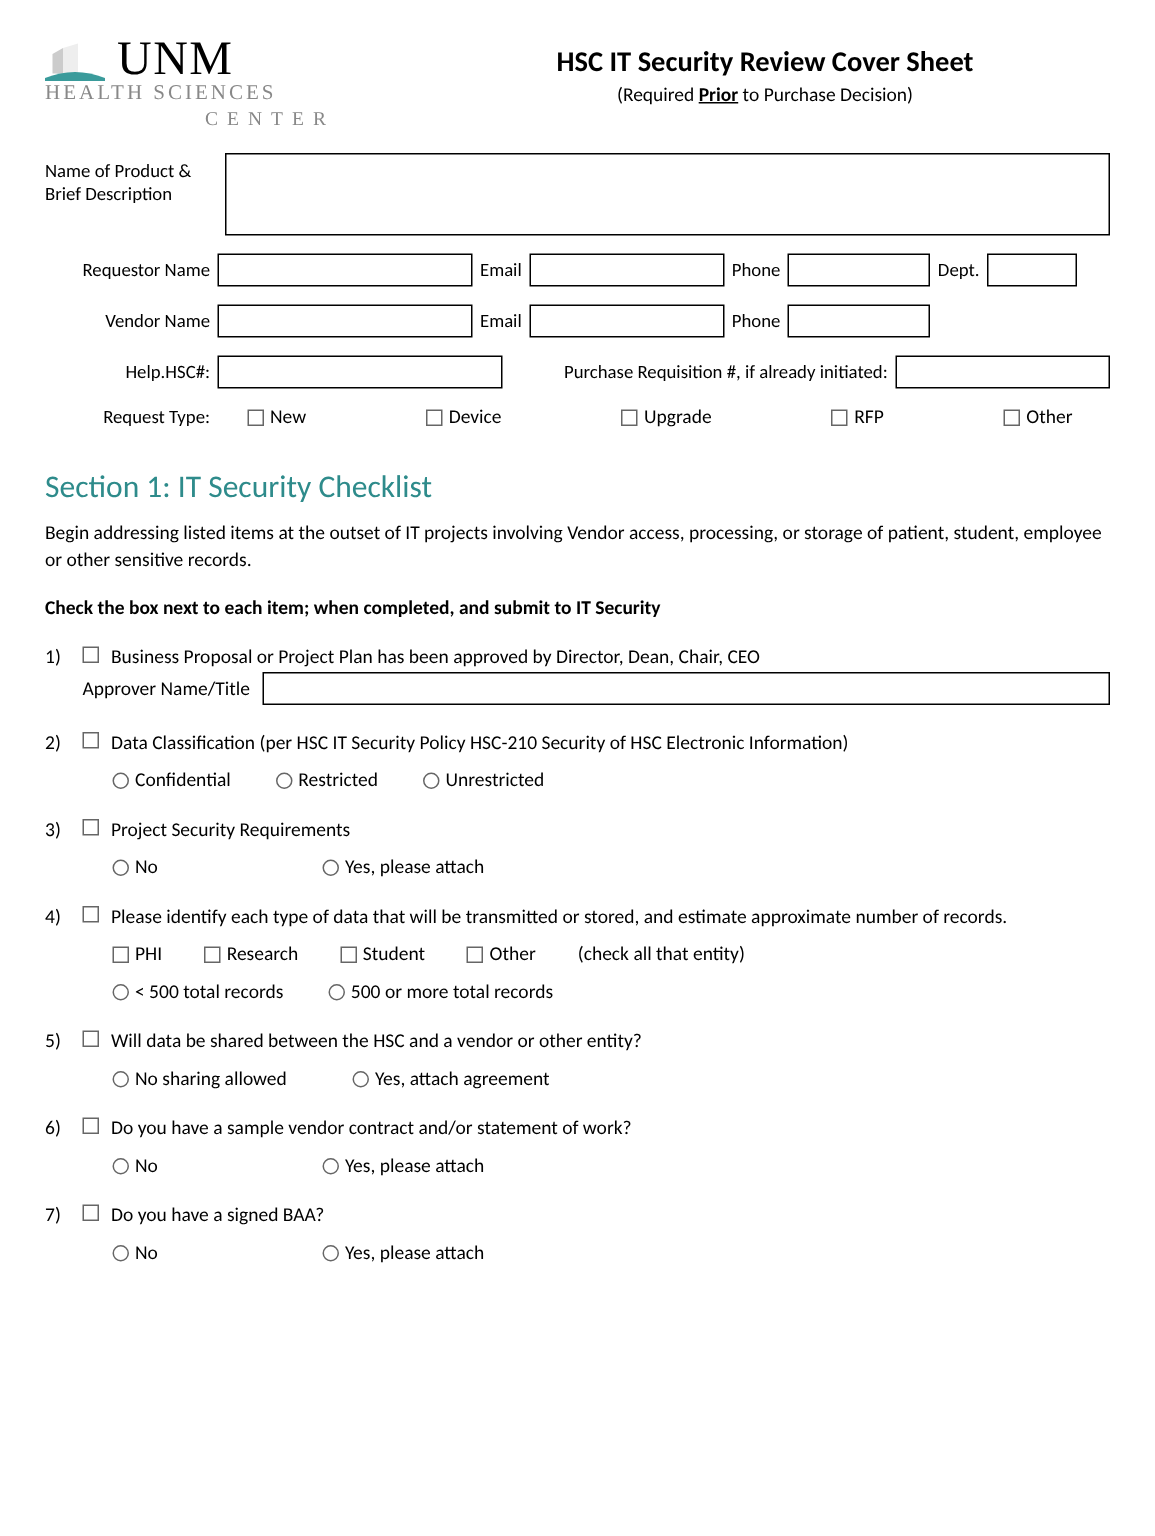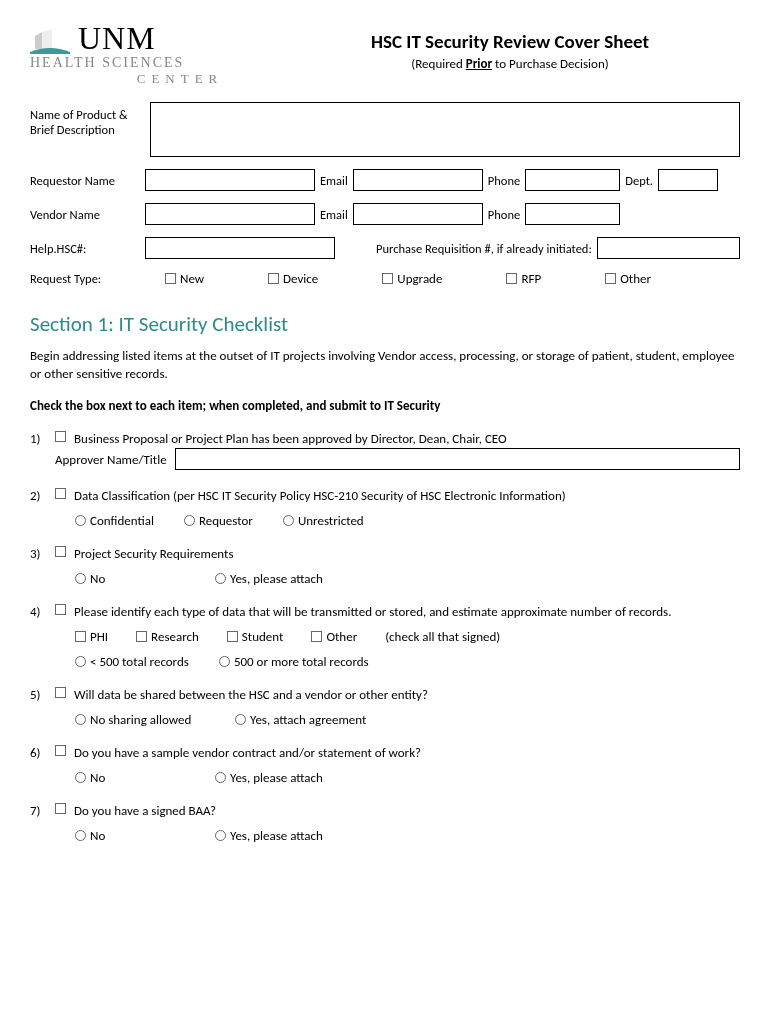--- a/index.html
+++ b/index.html
@@ -14,36 +14,36 @@
     .logo-sub2 { font-size: 13px; color: #888; letter-spacing: 6px; text-align: center; margin-left: 50px; font-family: 'Times New Roman', serif; }
     .title-block { flex: 1; text-align: center; padding-top: 10px; }
     .main-title { font-size: 19px; font-weight: bold; }
     .subtitle { font-size: 13px; margin-top: 3px; }
     .subtitle .underline { text-decoration: underline; font-weight: bold; }
     .form-row { display: flex; align-items: center; margin-bottom: 12px; gap: 5px; }
     .label { font-size: 12.5px; white-space: nowrap; }
     .field { border: 1px solid #000; height: 22px; background: #fff; }
     .field-tall { border: 1px solid #000; height: 55px; background: #fff; flex: 1; }
     .desc-label { width: 115px; font-size: 12.5px; align-self: flex-start; padding-top: 5px; }
-    .req-name { width: 110px; }
+    .req-name { width: 110px; text-align: right; }
     .checkbox { width: 11px; height: 11px; border: 1px solid #666; display: inline-block; margin-right: 4px; vertical-align: middle; }
     .radio { width: 11px; height: 11px; border: 1px solid #666; border-radius: 50%; display: inline-block; margin-right: 4px; vertical-align: middle; }
     .section-title { color: #2e8b8b; font-size: 21px; margin-top: 25px; margin-bottom: 10px; }
     .section-intro { font-size: 13px; margin-bottom: 15px; line-height: 1.4; }
     .section-instruct { font-size: 13px; font-weight: bold; margin-bottom: 18px; }
     .checklist-item { display: flex; margin-bottom: 18px; font-size: 13px; }
     .item-num { width: 25px; font-weight: normal; }
     .item-content { flex: 1; }
     .item-main { display: flex; align-items: flex-start; }
     .item-text { margin-left: 4px; }
     .sub-row { margin-top: 10px; margin-left: 20px; display: flex; align-items: center; gap: 30px; }
     .sub-option { display: inline-flex; align-items: center; white-space: nowrap; }
     .approver-row { margin-top: 2px; display: flex; align-items: center; gap: 8px; }
     .approver-field { border: 1px solid #000; height: 22px; flex: 1; }
-    .rt-options { display: flex; gap: 64px; margin-left: 20px; }
+    .rt-options { display: flex; gap: 80px; margin-left: 20px; }
     .rt-opt { display: inline-flex; align-items: center; }
   </style>
 </head>
 <body>
 
 <div class="header">
   <div class="logo">
     <div class="logo-graphic">
       <span class="logo-icon">
         <svg viewBox="0 0 40 30">
@@ -148,21 +148,21 @@
         <span class="checkbox"></span>
         <span class="item-text">Data Classification (per HSC IT Security Policy HSC-210 Security of HSC Electronic Information)</span>
       </div>
     <div class="sub-row">
       <span class="sub-option">
           <span class="radio"></span>
           <span>Confidential</span>
         </span>
       <span class="sub-option">
           <span class="radio"></span>
-          <span>Requestor</span>
+          <span>Restricted</span>
         </span>
       <span class="sub-option">
           <span class="radio"></span>
           <span>Unrestricted</span>
         </span>
     </div>
   </div>
 </div>
 
 <div class="checklist-item">
@@ -202,21 +202,21 @@
           <span>Research</span>
         </span>
       <span class="sub-option">
           <span class="checkbox"></span>
           <span>Student</span>
         </span>
       <span class="sub-option">
           <span class="checkbox"></span>
           <span>Other</span>
         </span>
-      <span>(check all that signed)</span>
+      <span>(check all that entity)</span>
     </div>
     <div class="sub-row">
       <span class="sub-option">
           <span class="radio"></span>
           <span>&lt; 500 total records</span>
         </span>
       <span class="sub-option">
           <span class="radio"></span>
           <span>500 or more total records</span>
         </span>

